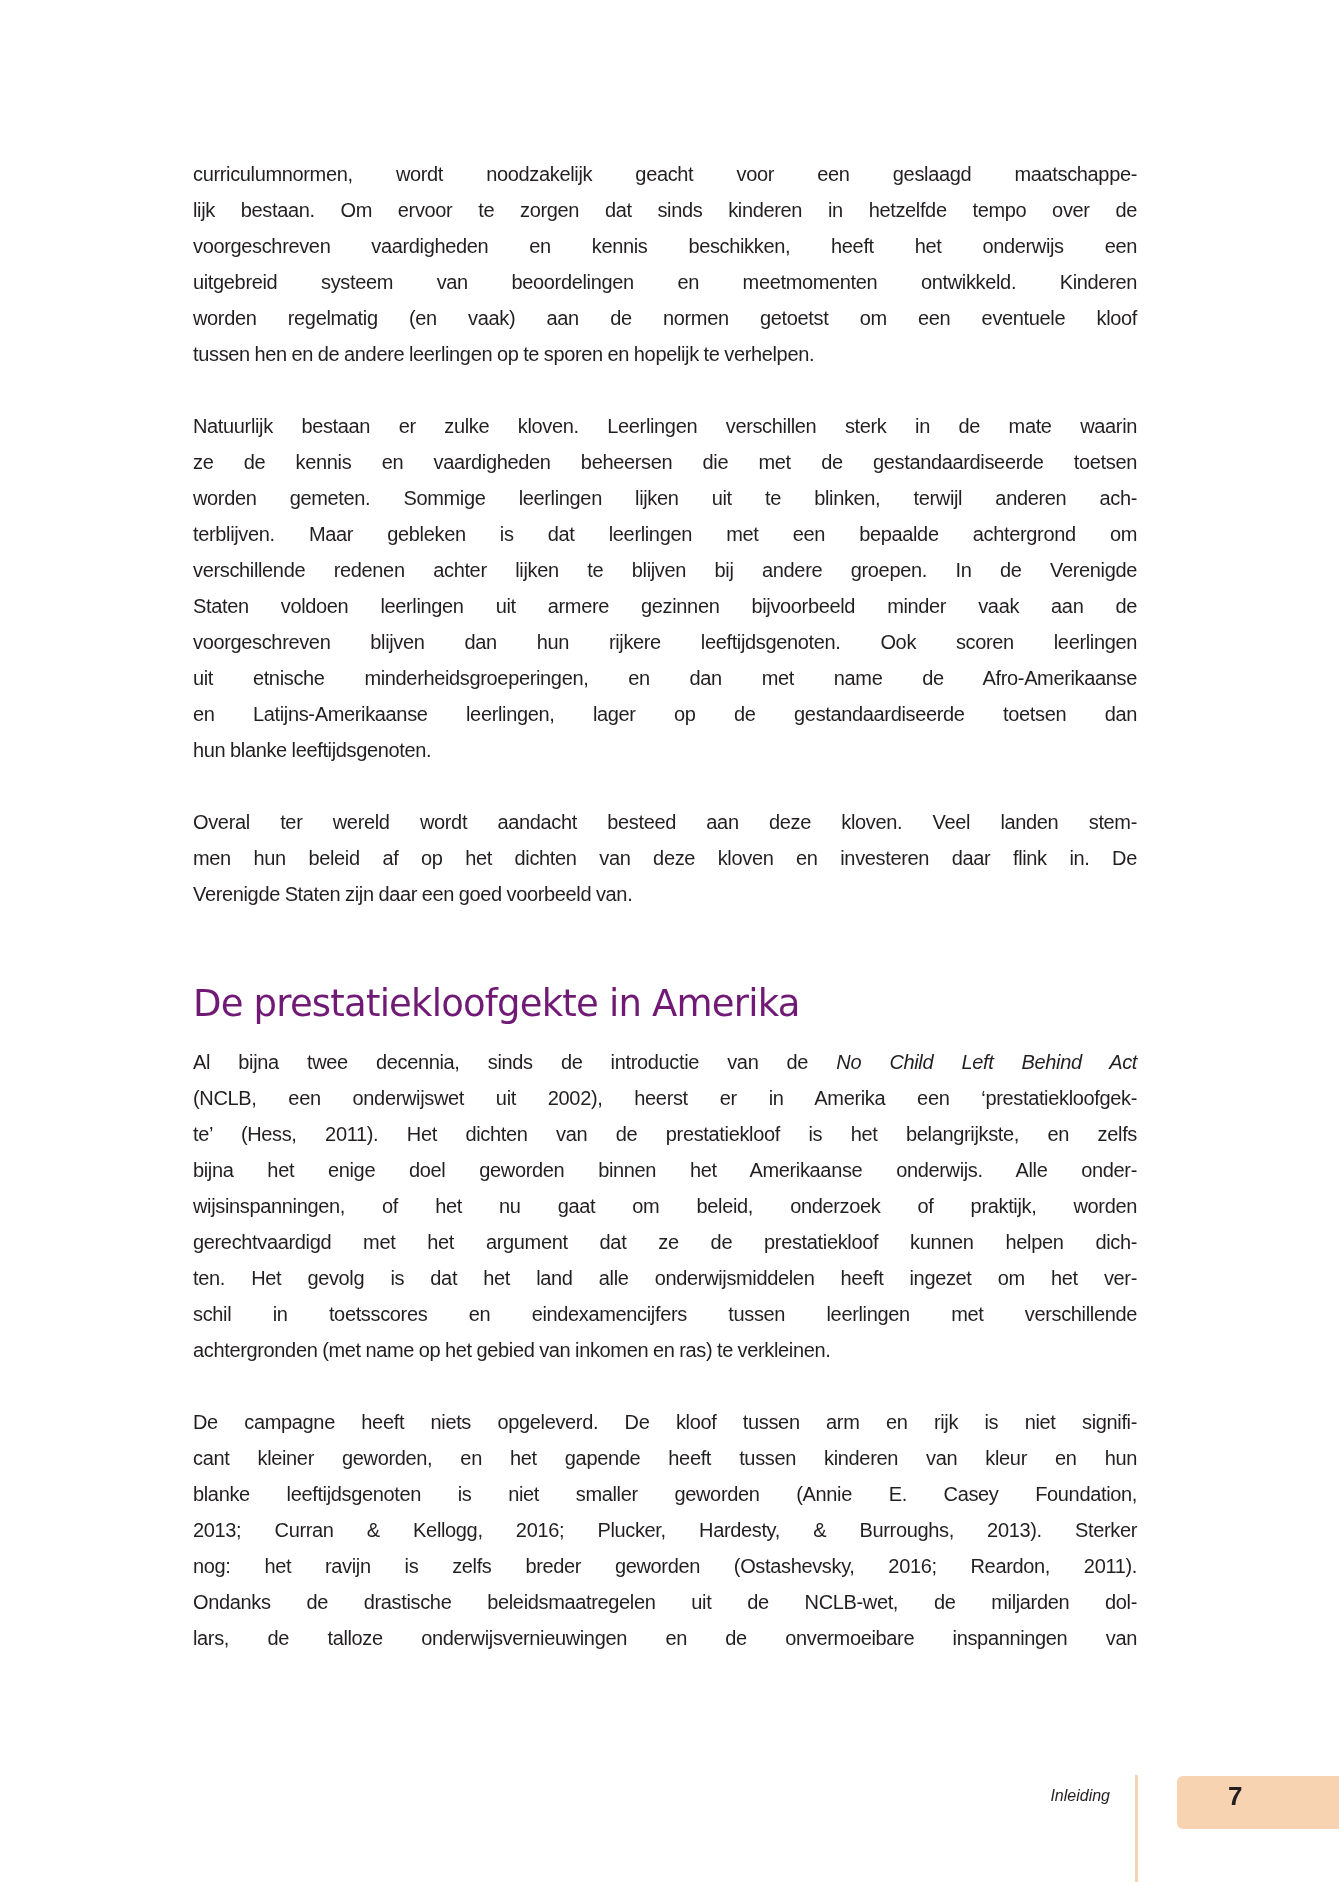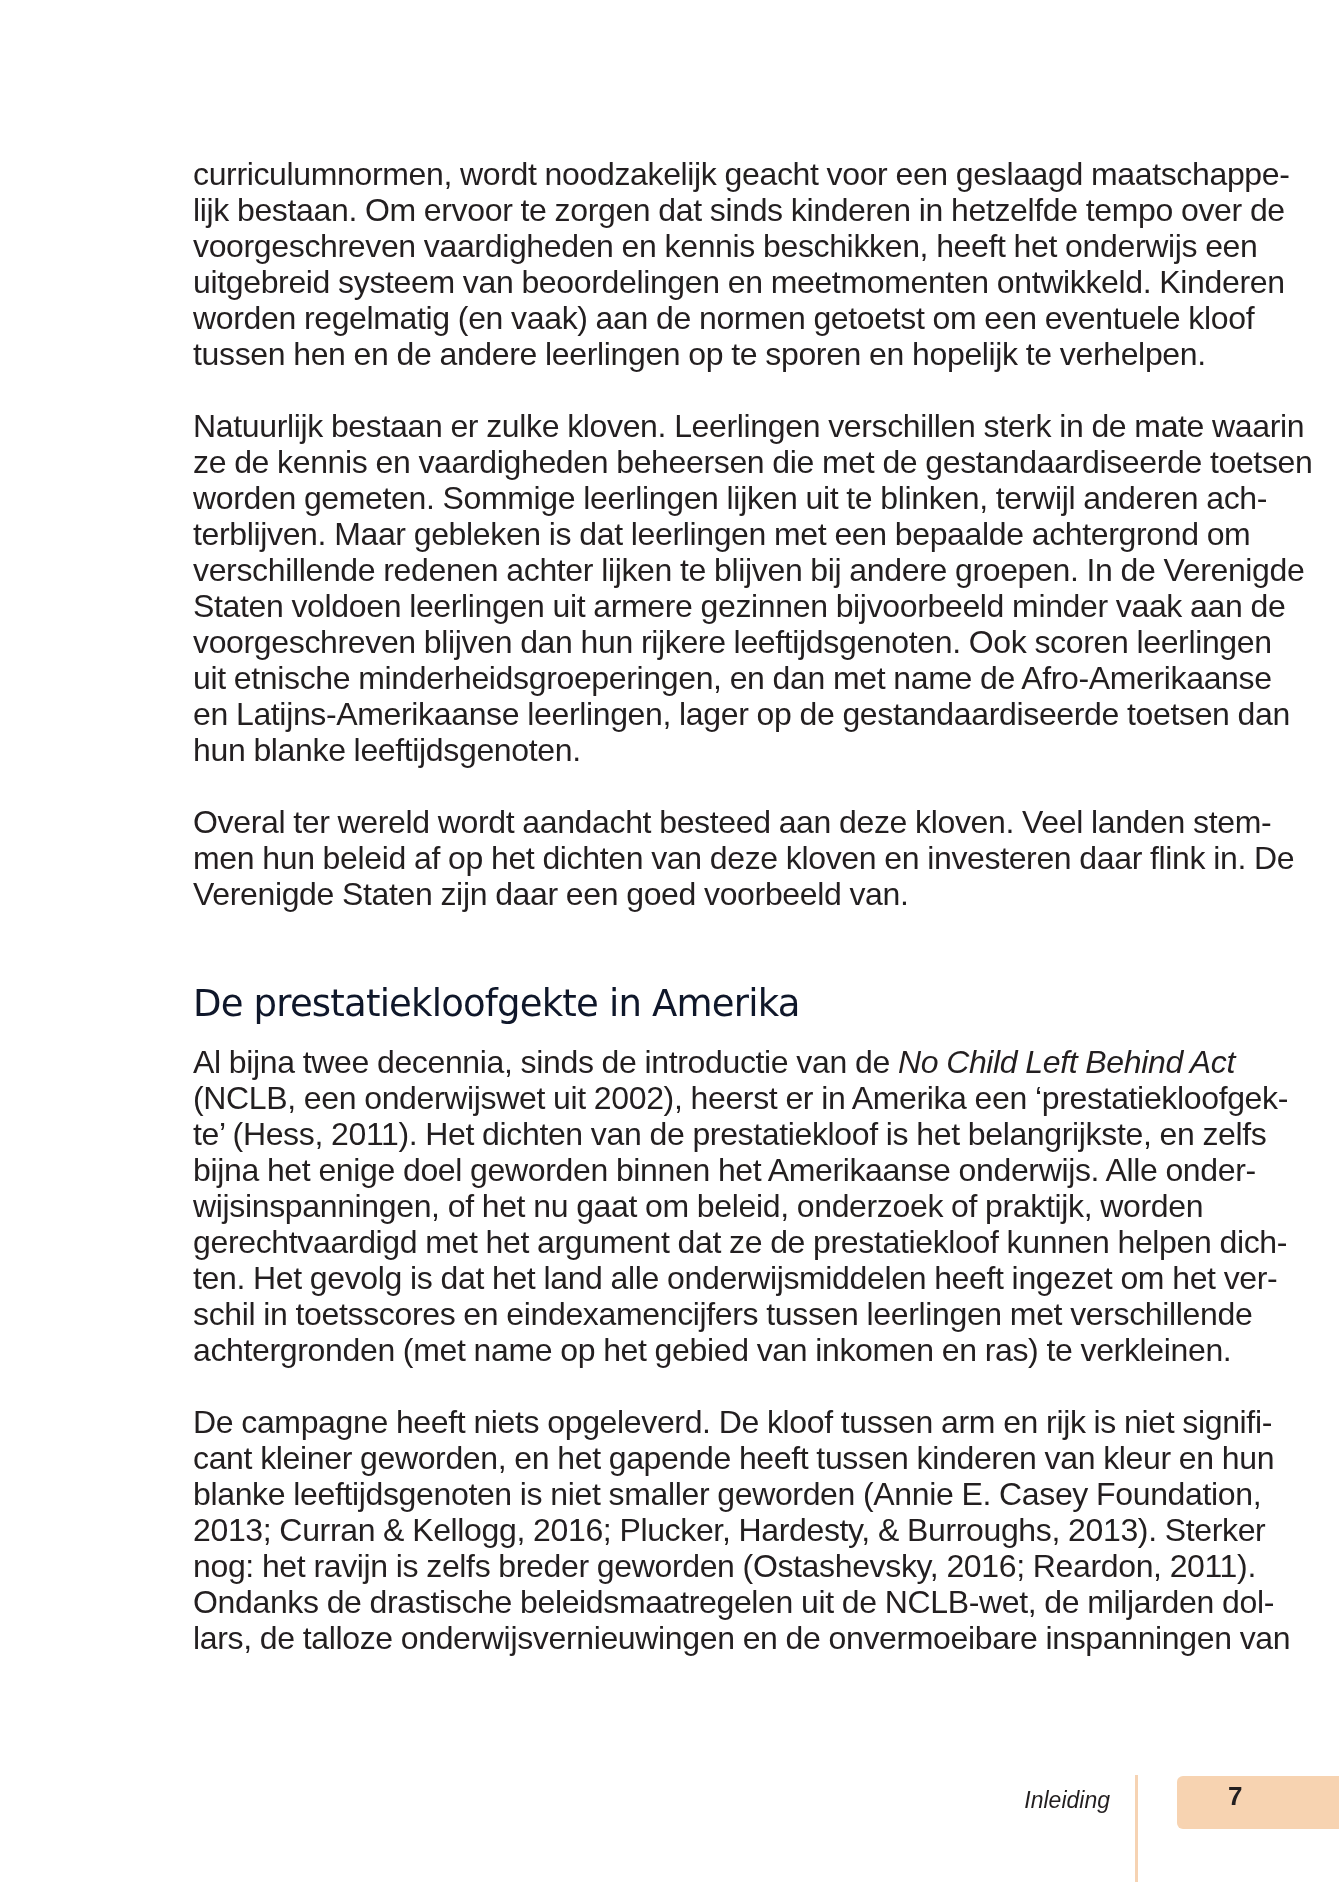--- a/index.html
+++ b/index.html
@@ -15,58 +15,58 @@
       font-family: "Liberation Sans", sans-serif;
       color: #231f20;
     }
     .page-content {
       position: absolute;
       left: 193px;
       top: 156px;
       width: 944px;
     }
     .para {
-      font-size: 32px;
+      font-size: 20px;
       line-height: 36px;
       text-align: justify;
       margin: 0 0 36px 0;
       letter-spacing: -0.35px;
       word-spacing: -0.5px;
     }
     .para .line {
       display: block;
       text-align: justify;
       text-align-last: justify;
       height: 36px;
       white-space: nowrap;
     }
     .para .line.last {
       text-align-last: left;
     }
     .section-heading {
       font-family: "DejaVu Sans", sans-serif;
-      color: #0f172a;
+      color: #701a75;
       font-size: 37px;
       line-height: 44px;
       font-weight: normal;
       margin: 70px 0 0 0;
       letter-spacing: -0.8px;
     }
     .section-heading + .para {
       margin-top: 18px;
     }
     em { font-style: italic; }
 
     .footer-label {
       position: absolute;
       left: 1020px;
       top: 1787px;
       width: 90px;
       text-align: right;
-      font-size: 23px;
+      font-size: 16px;
       font-style: italic;
       color: #231f20;
     }
     .footer-rule {
       position: absolute;
       left: 1135px;
       top: 1775px;
       width: 3px;
       height: 107px;
       background: #f6d3b3;

